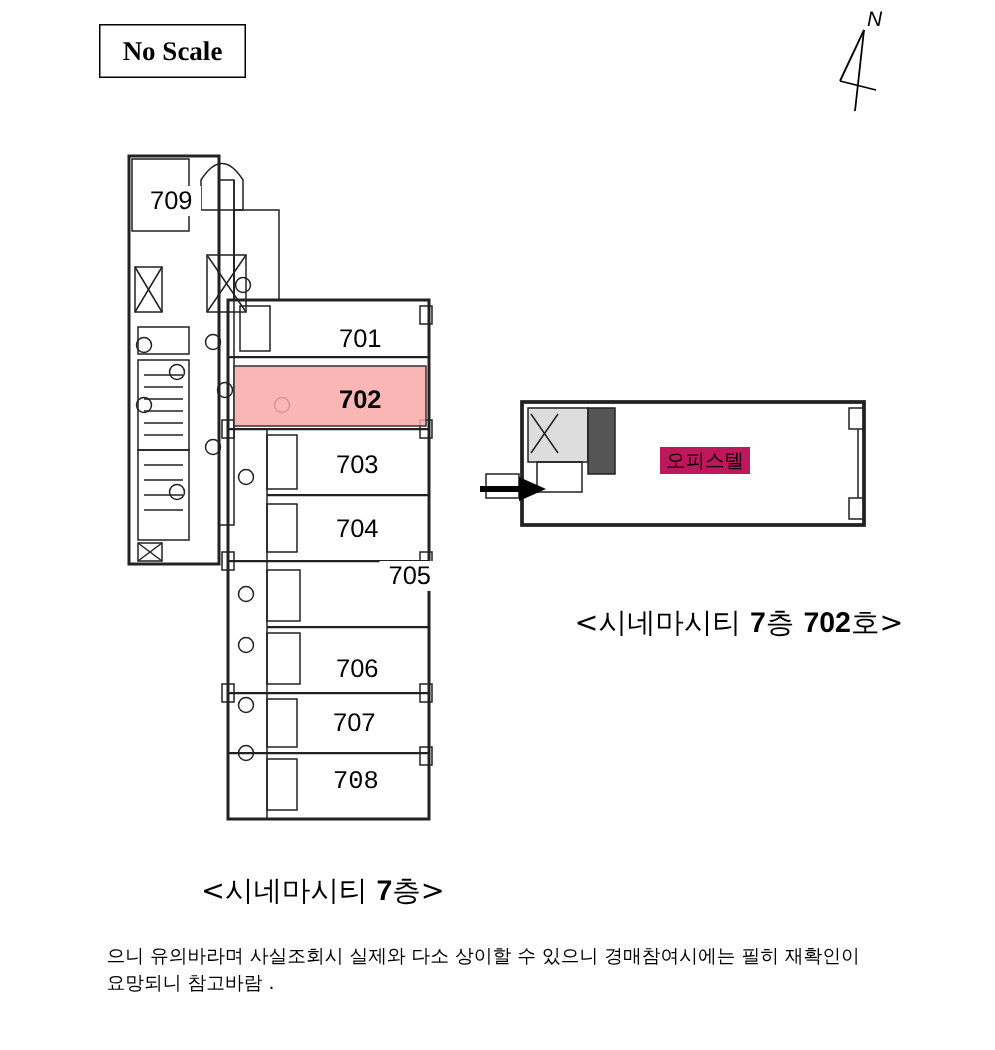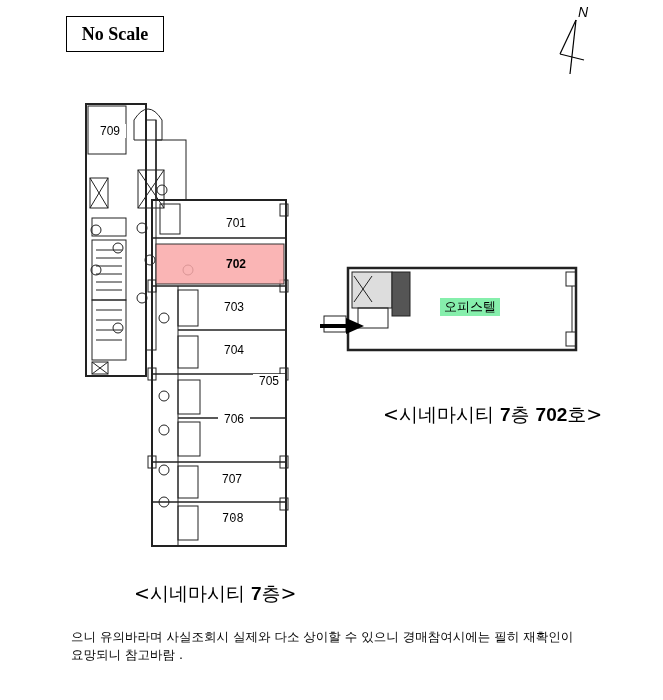--- a/index.html
+++ b/index.html
@@ -4,21 +4,21 @@
 <style>
   html, body { margin:0; padding:0; background:#ffffff; }
   body { width:663px; height:700px; position:relative; overflow:hidden;
          font-family:"DejaVu Sans", "Liberation Sans", sans-serif; color:#000; }
   .abs { position:absolute; }
   .noscale { left:66px; top:16px; width:98px; height:36px; border:1.5px solid #000;
              box-sizing:border-box; display:flex; align-items:center; justify-content:center;
              font-family:Liberation Serif, serif; font-weight:bold; font-size:18px; }
   .north { left:548px; top:4px; width:50px; height:72px; }
   .plan { left:82px; top:100px; width:210px; height:450px; }
-  .room-label { position:absolute; font-family:"Liberation Sans", sans-serif; font-size:12px;
+  .room-label { position:absolute; font-family:"Liberation Sans", sans-serif; font-size:17px;
                 background:#fff; padding:0 6px; }
   .room-label.hl { background:transparent; font-weight:bold; }
   .caption { font-family:"DejaVu Sans", sans-serif; font-size:19px; white-space:nowrap; }
   .caption b { font-family:"Liberation Sans", sans-serif; }
   .unitplan { left:318px; top:262px; width:268px; height:94px; }
   .note { left:66px; top:628px; width:560px; font-size:12.5px; line-height:17.5px; }
   .note div { white-space:nowrap; }
 </style>
 </head>
 <body>
@@ -123,21 +123,21 @@
 
     <rect x="74" y="144" width="128" height="40" fill="#f9a8a8" fill-opacity="0.85" stroke="#333" stroke-width="1"></rect>
   </svg>
 
   <span class="room-label" style="left:12px;top:24px;">709</span>
   <span class="room-label" style="left:138px;top:116px;">701</span>
   <span class="room-label hl" style="left:138px;top:157px;">702</span>
   <span class="room-label" style="left:136px;top:200px;">703</span>
   <span class="room-label" style="left:136px;top:243px;">704</span>
   <span class="room-label" style="left:136px;top:274px;margin-left:35px;">705</span>
-  <span class="room-label" style="left:136px;top:312px;">706</span>
+  <span class="room-label" style="left:136px;top:336px;">706</span>
   <span class="room-label" style="left:134px;top:372px;">707</span>
   <span class="room-label" style="left:134px;top:412px;font-family:Liberation Mono, monospace;">708</span>
 </div>
 
 <div class="abs caption" style="left:134px;top:581px;">
   <span>&lt;시네마시티 </span><b>7</b><span>층&gt;</span>
 </div>
 
 <div class="abs unitplan">
   <svg width="268" height="94" viewBox="0 0 268 94" style="position:absolute;left:0;top:0;">
@@ -150,21 +150,21 @@
       <rect x="248" y="10" width="10" height="14" stroke-width="1"></rect>
       <rect x="248" y="70" width="10" height="14" stroke-width="1"></rect>
       <line x1="254" y1="24" x2="254" y2="70" stroke-width="1"></line>
       <rect x="6" y="54" width="22" height="16" stroke-width="1"></rect>
     </g>
     <g>
       <line x1="2" y1="64" x2="30" y2="64" stroke="#000" stroke-width="4"></line>
       <polygon points="28,56 46,64 28,72" fill="#000"></polygon>
     </g>
   </svg>
-  <span class="abs" style="left:122px;top:36px;font-size:13px;background:#86efac;padding:0 4px;">오피스텔</span>
+  <span class="abs" style="left:122px;top:36px;font-size:13px;background:#be185d;padding:0 4px;">오피스텔</span>
 </div>
 
 <div class="abs caption" style="left:383px;top:402px;">
   <span>&lt;시네마시티 </span><b>7</b><span>층 </span><b>702</b><span>호&gt;</span>
 </div>
 
 <div class="abs note">
   <div style="padding-left:5px;">으니 유의바라며 사실조회시 실제와 다소 상이할 수 있으니 경매참여시에는 필히 재확인이</div>
   <div style="padding-left:5px;">요망되니 참고바람 .</div>
 </div>

